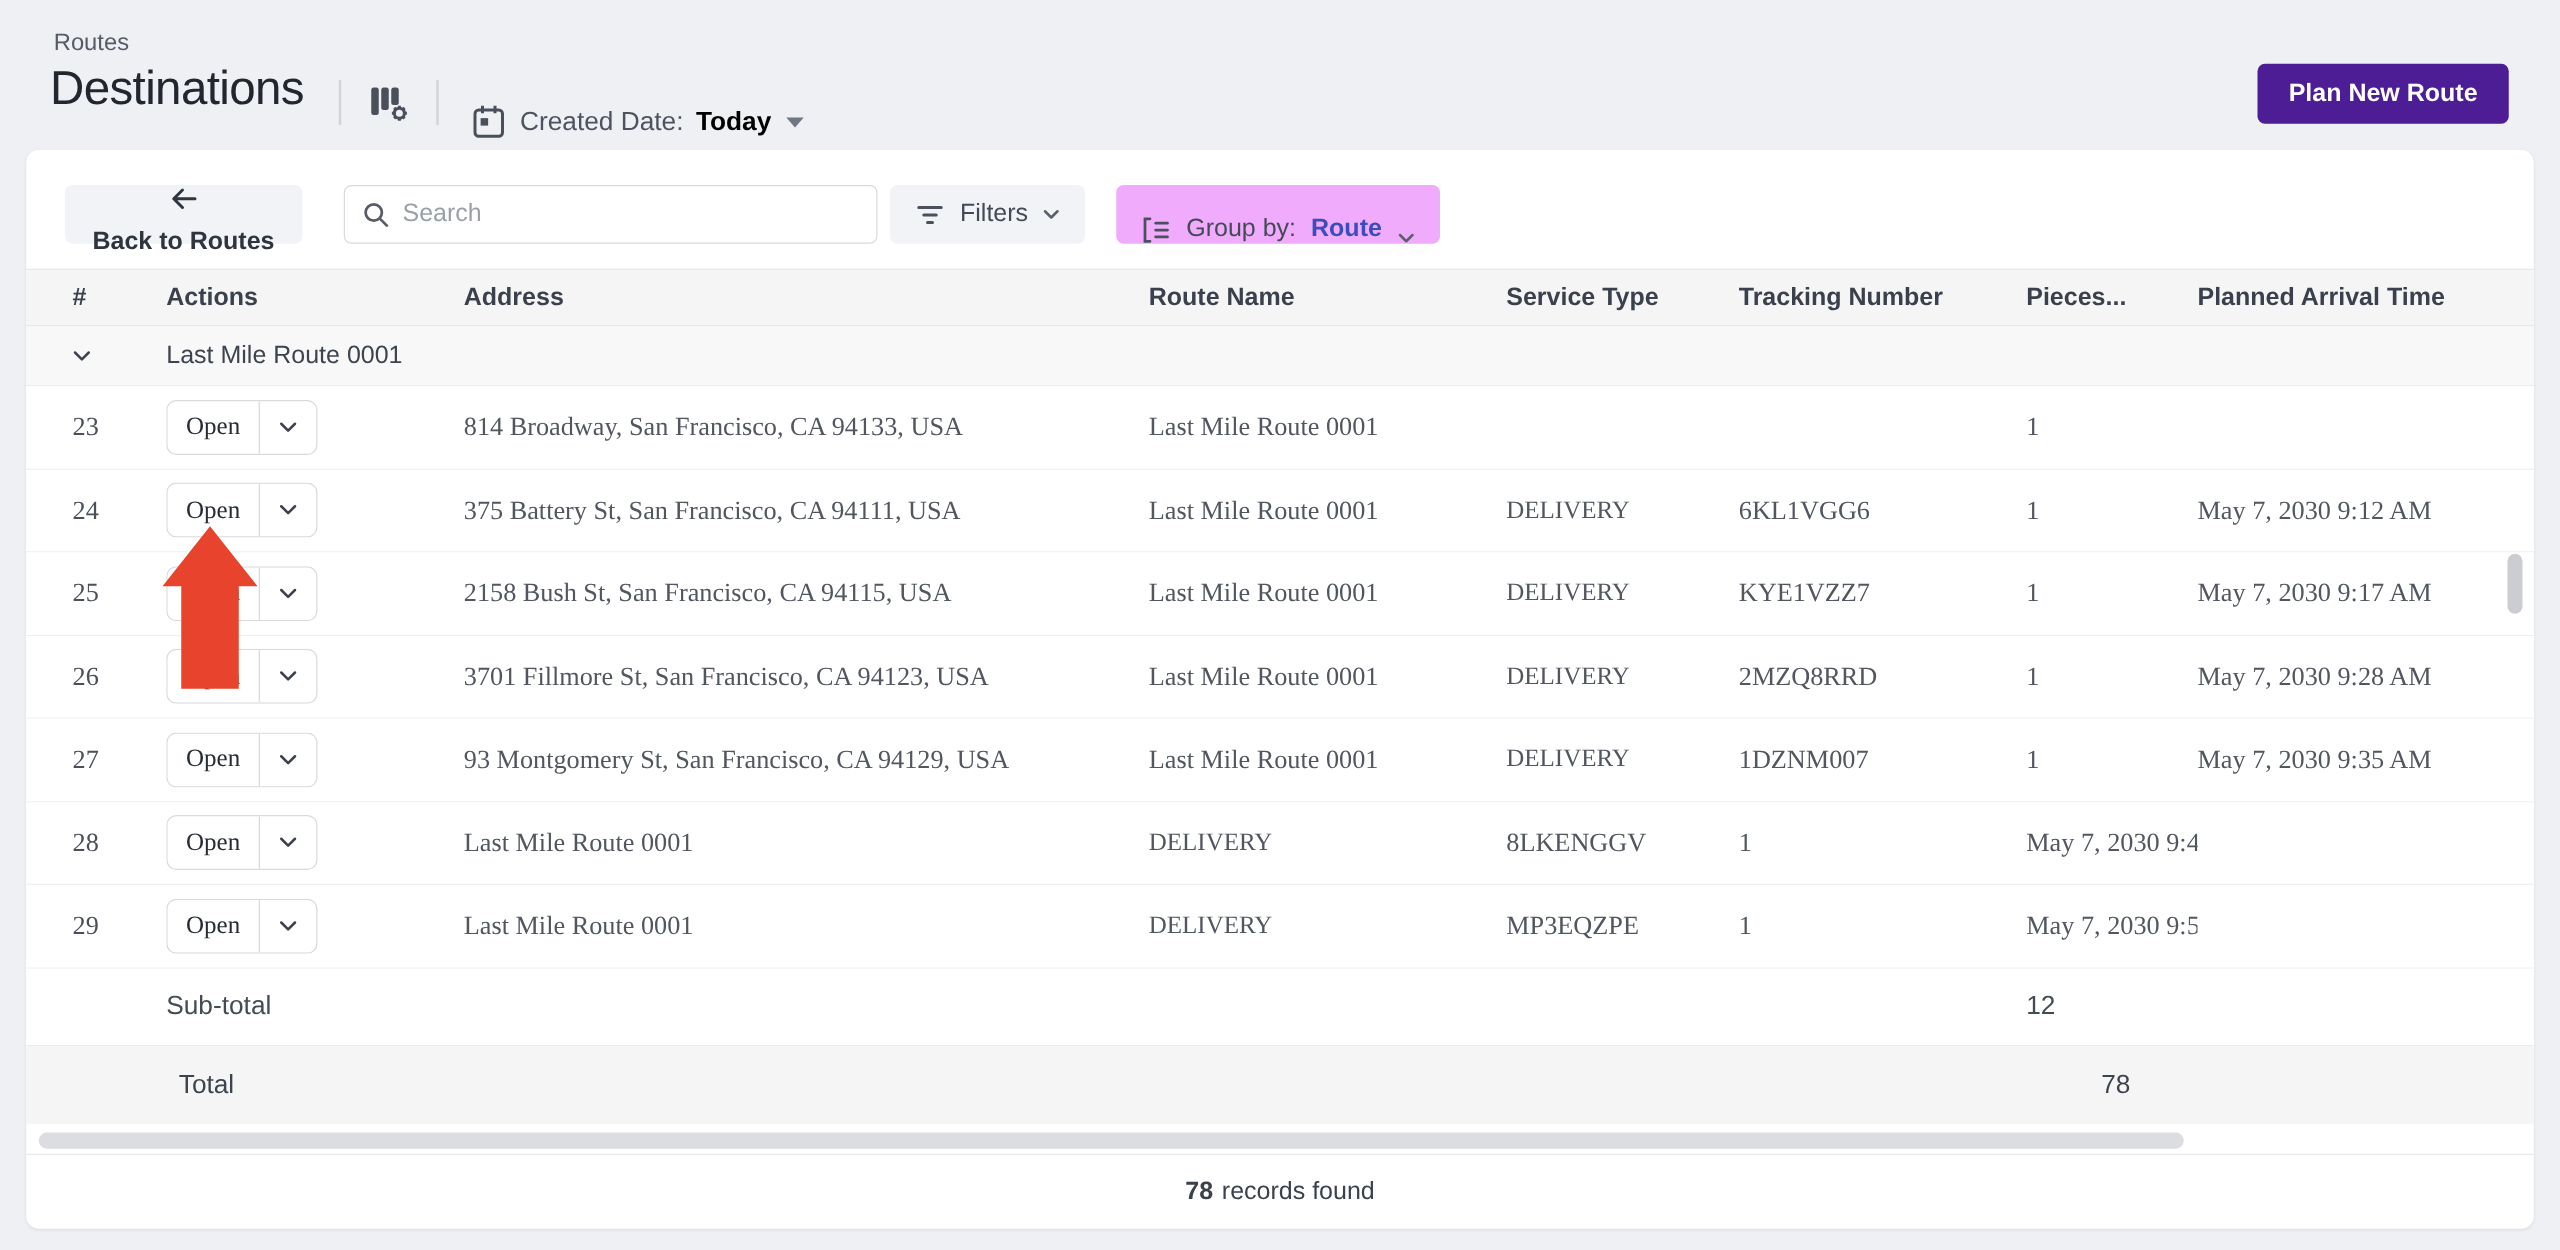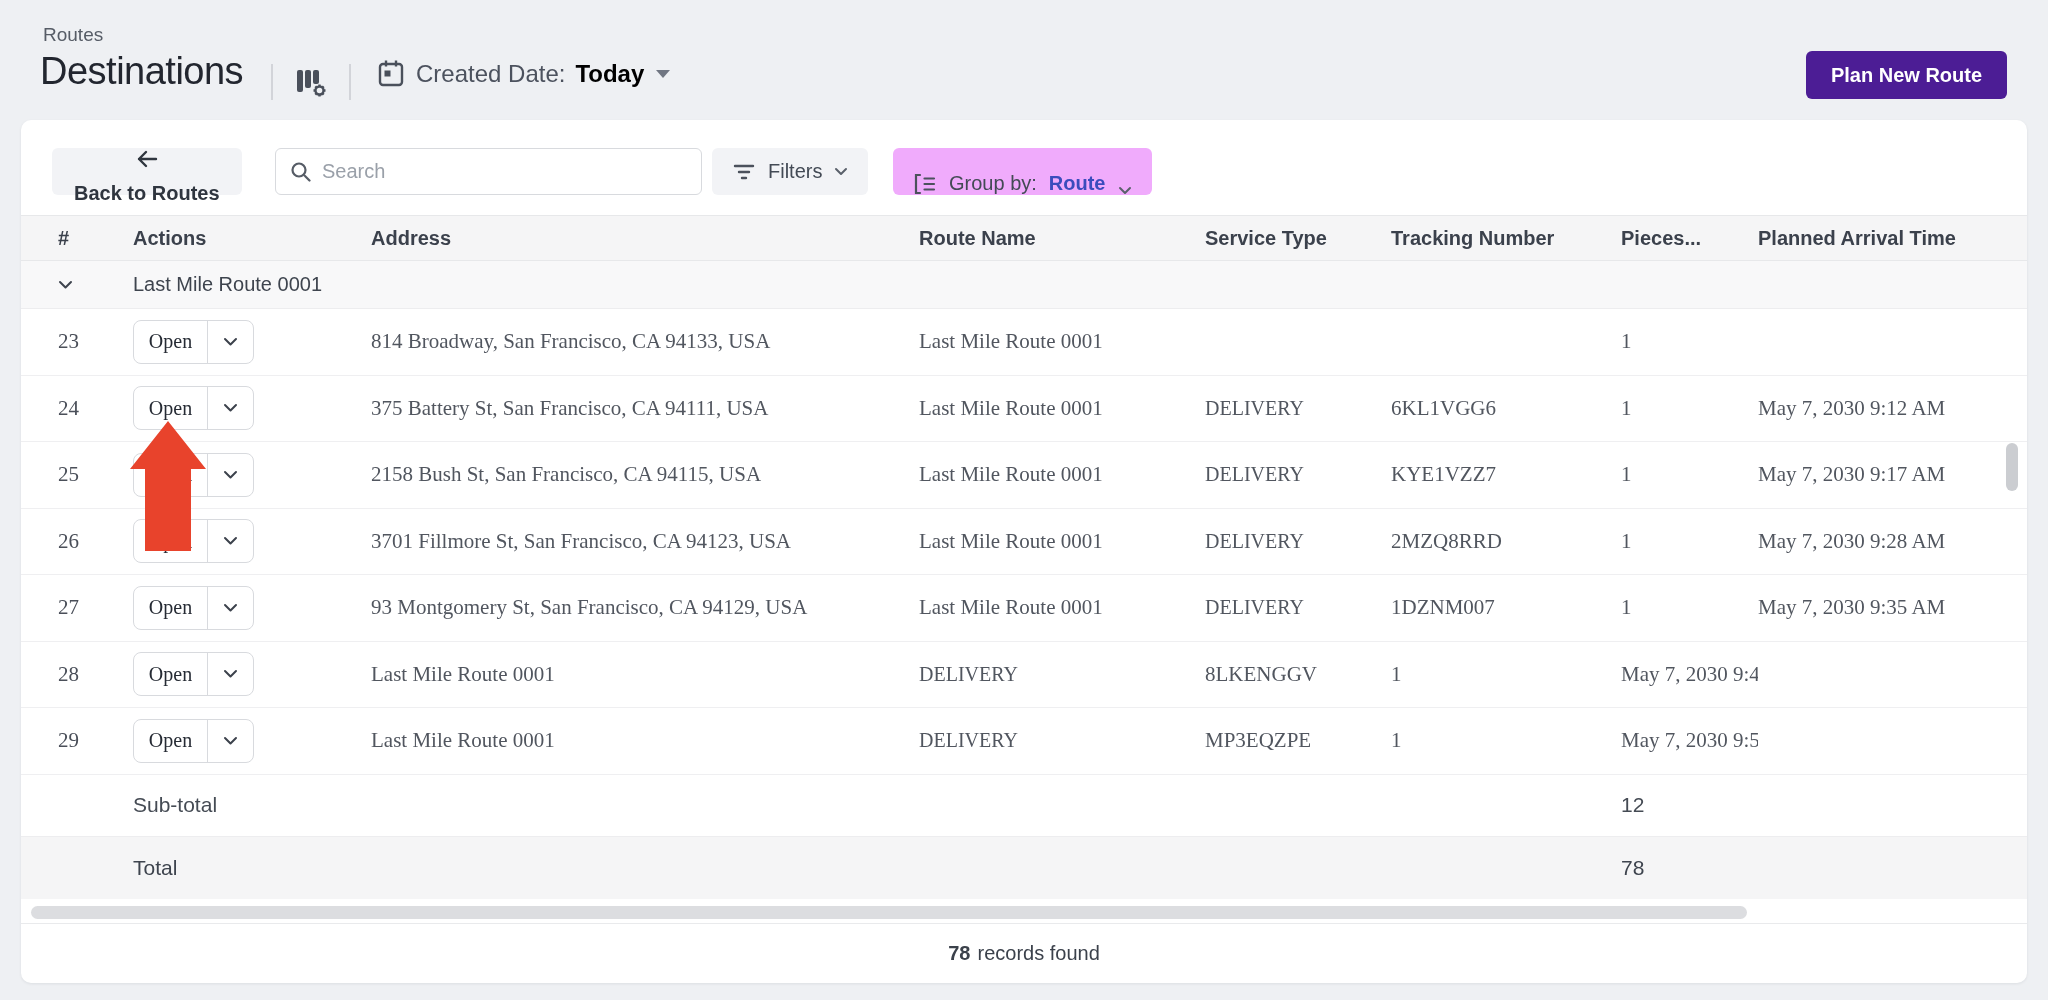--- a/index.html
+++ b/index.html
@@ -13,21 +13,21 @@
   }
   .abs { position:absolute; }
 
   
   .breadcrumb { left:43px; top:24px; font-size:19px; color:#565c66; }
   .page-title { left:40px; top:50px; font-size:38px; color:#22262f; letter-spacing:-.5px; }
   .vdiv { width:2px; height:36px; background:#d2d4d9; top:64px; }
   .vdiv-1 { left:271px; } .vdiv-2 { left:349px; }
   .icon-btn { display:flex; align-items:center; justify-content:center; color:#4a505b; cursor:pointer; }
   .cols-icon-btn { left:292px; top:64px; width:38px; height:36px; }
-  .created-date { left:376px; top:56px; height:36px; display:flex; align-items:center; gap:10px; font-size:24px; color:#4c525e; cursor:pointer; }
+  .created-date { left:376px; top:80px; height:36px; display:flex; align-items:center; gap:10px; font-size:21px; color:#4c525e; cursor:pointer; }
   .created-date .value { color:#000000; font-weight:700; }
   .caret-down { width:0; height:0; border-left:7px solid transparent; border-right:7px solid transparent; border-top:8px solid #707682; margin-left:2px; }
   .plan-btn { left:1806px; top:51px; width:201px; height:48px; background:#4c1d95; border:none; border-radius:6px;
               color:#fff; font-size:20px; font-weight:700; font-family:inherit; cursor:pointer; }
 
   
   .card { left:21px; top:120px; width:2006px; height:863px; background:#fff; border-radius:10px;
           box-shadow:0 1px 3px rgba(16,24,40,.08); }
 
   
@@ -51,21 +51,21 @@
   .thead { height:46px; background:#f5f5f6; border-top:1px solid #e7e8ea; border-bottom:1px solid #e7e8ea;
            font-size:20px; font-weight:700; color:#3b414c; }
   .thead .hc { cursor:pointer; white-space:nowrap; overflow:hidden; }
   .group-row { height:48px; background:#f8f8f9; border-bottom:1px solid #ededef; font-size:20px; color:#3e444e; cursor:pointer; }
   .group-label { grid-column:2 / -1; }
   .trow { height:66.5px; border-bottom:1px solid #efeff1; font-size:21px; color:#51565f; background:#fff; }
   .trow .cell { white-space:nowrap; overflow:hidden;font-family:Liberation Serif, serif; }
   .c-num { color:#4a4f59; }
   .c-service { font-size:20px; }
   .sum-row { height:62px; font-size:21px; color:#454b54; border-bottom:1px solid #ededef; background:#fff; }
-  .total-row { height:62px; font-size:21px; color:#3e444e; background:#f5f5f6; border-bottom:none; }
+  .total-row { height:62px; font-size:21px; color:#3e444e; background:#f5f5f6; border-bottom:none;gap:10px; }
 
   
   .split-btn { display:flex; width:121px; height:44px; border:1.5px solid #d8dade; border-radius:8px; background:#fff; overflow:hidden; }
   .split-main { flex:1; border:none; background:transparent; font-family:inherit; font-size:20px; color:#262b34; cursor:pointer; }
   .split-caret { width:46px; border:none; border-left:1.5px solid #d8dade; background:transparent; color:#3c424c;
                  display:flex; align-items:center; justify-content:center; cursor:pointer; }
 
   
   .hthumb { left:10px; top:786px; width:1716px; height:13px; border-radius:7px; background:#dcdde0; cursor:pointer; }
   .vthumb { left:1985px; top:323px; width:12px; height:48px; border-radius:6px; background:#cbcdd1; cursor:pointer; }

